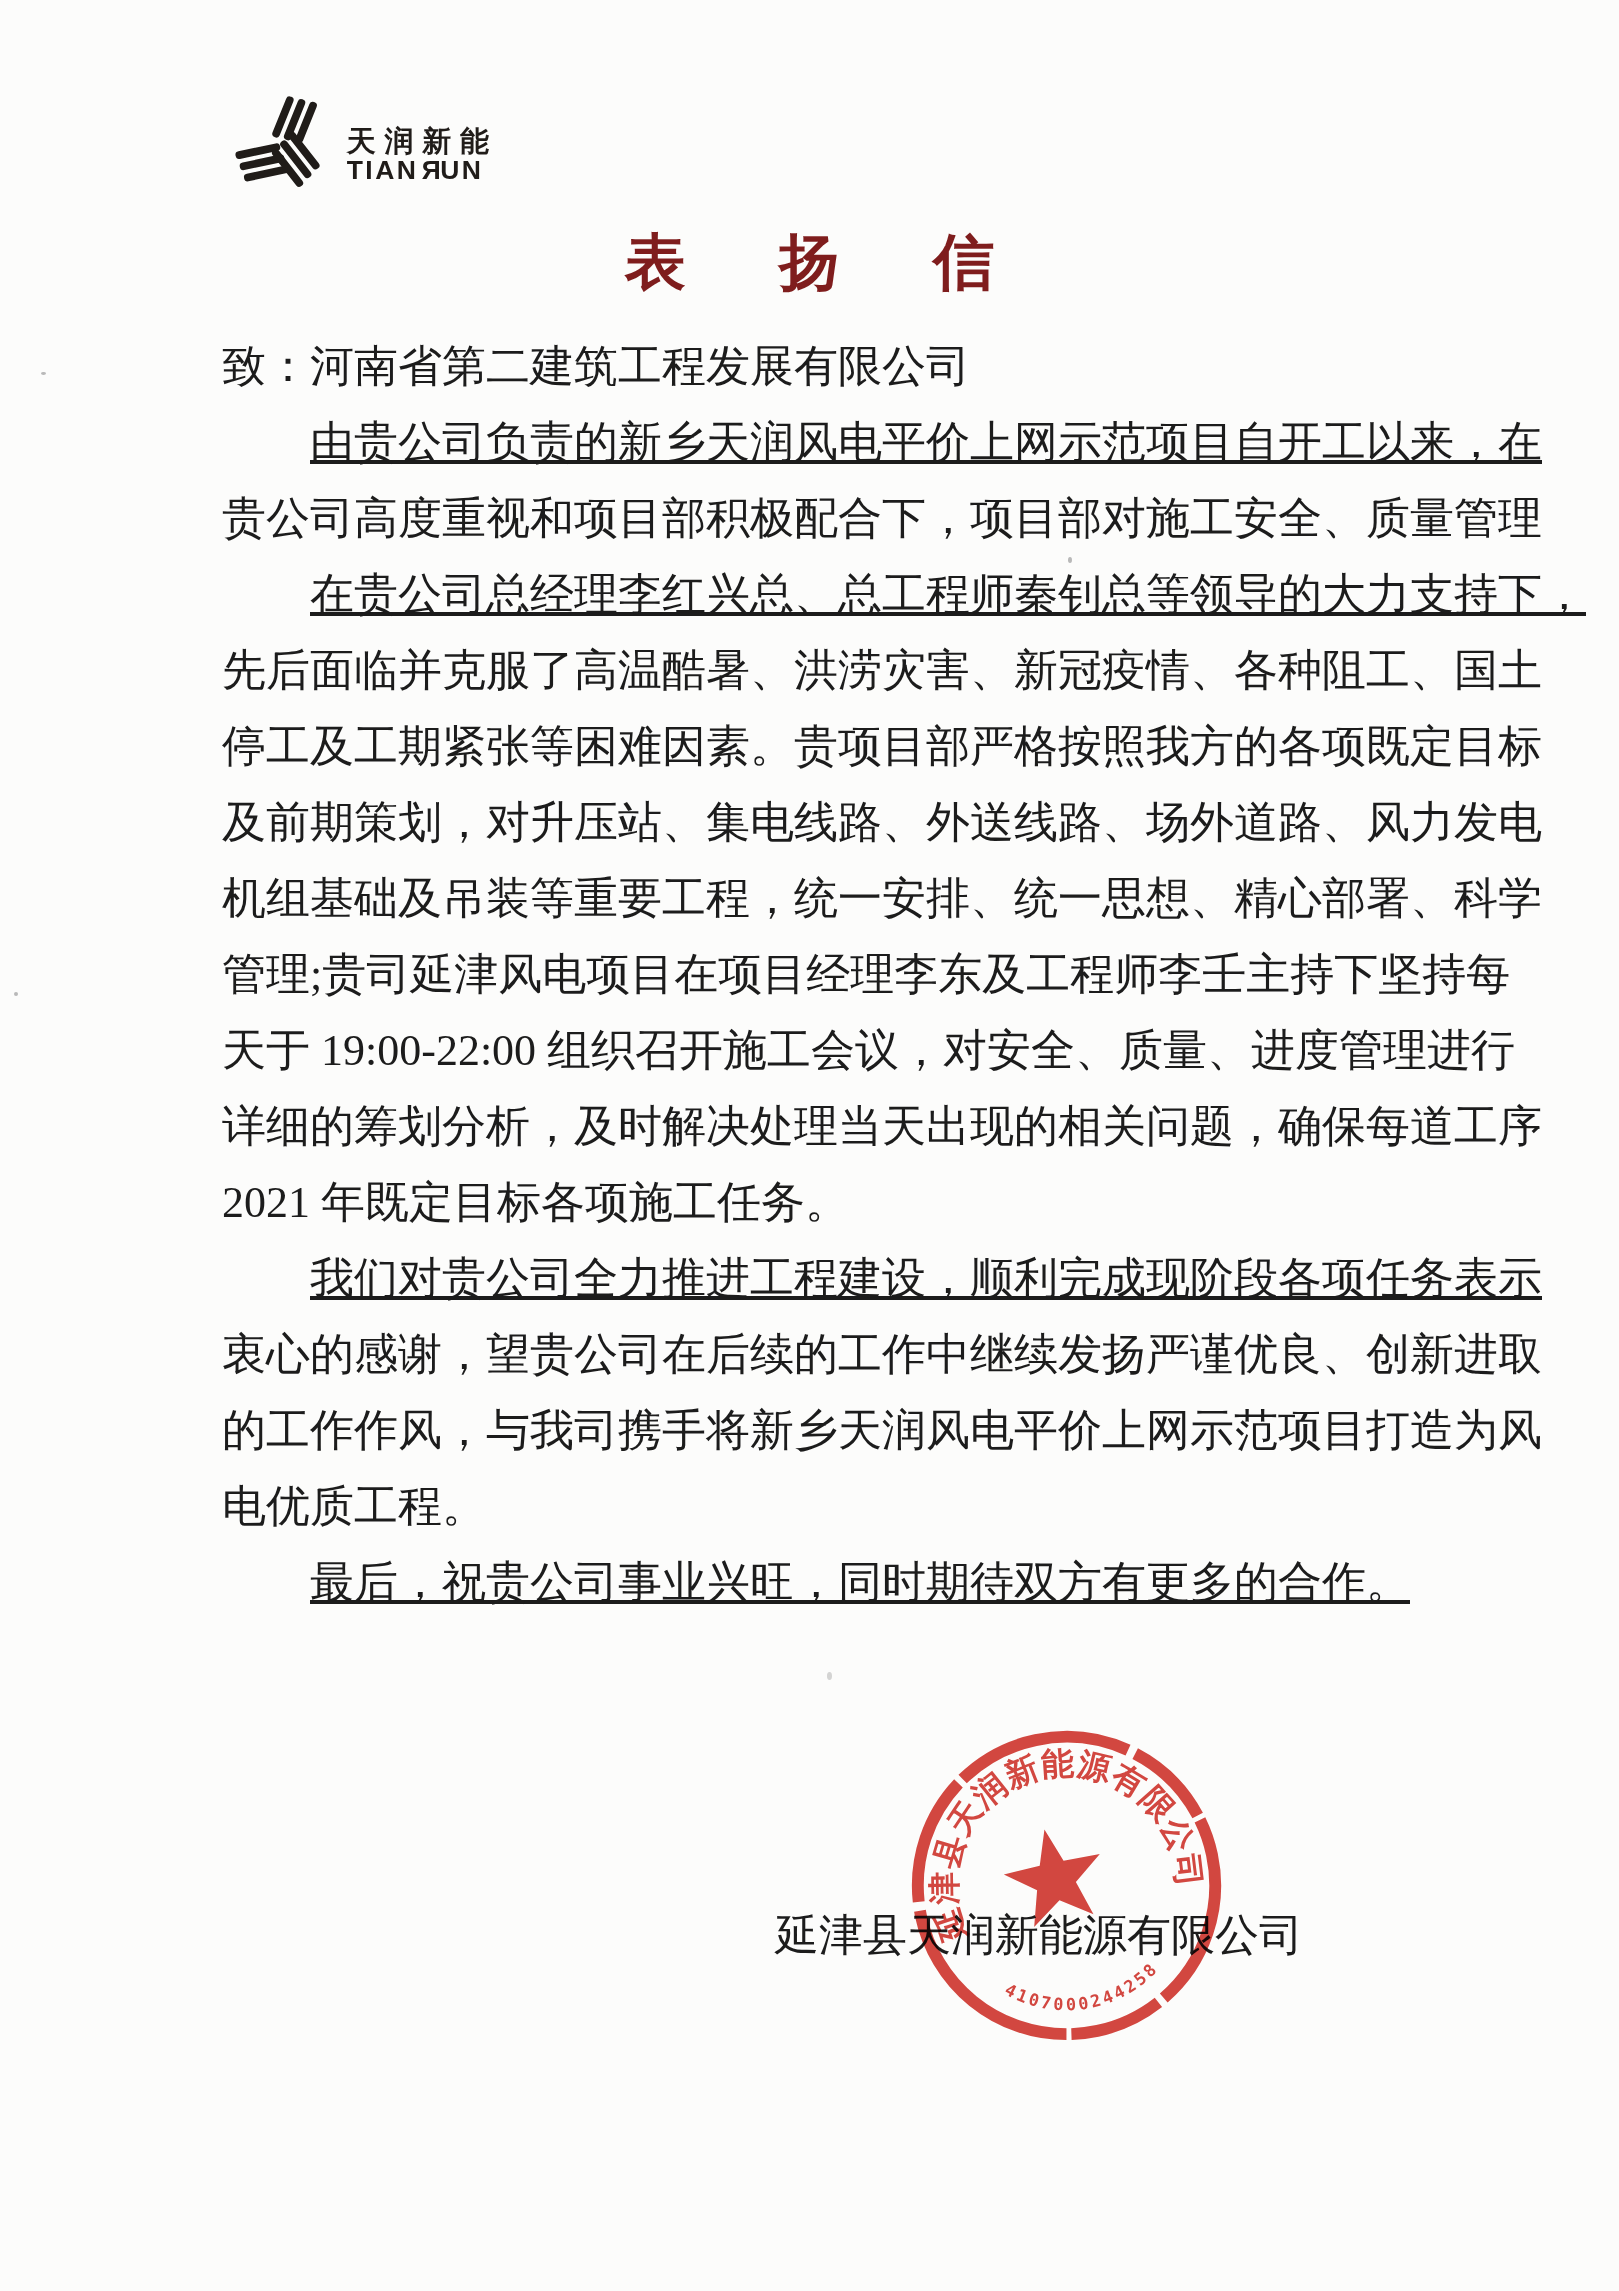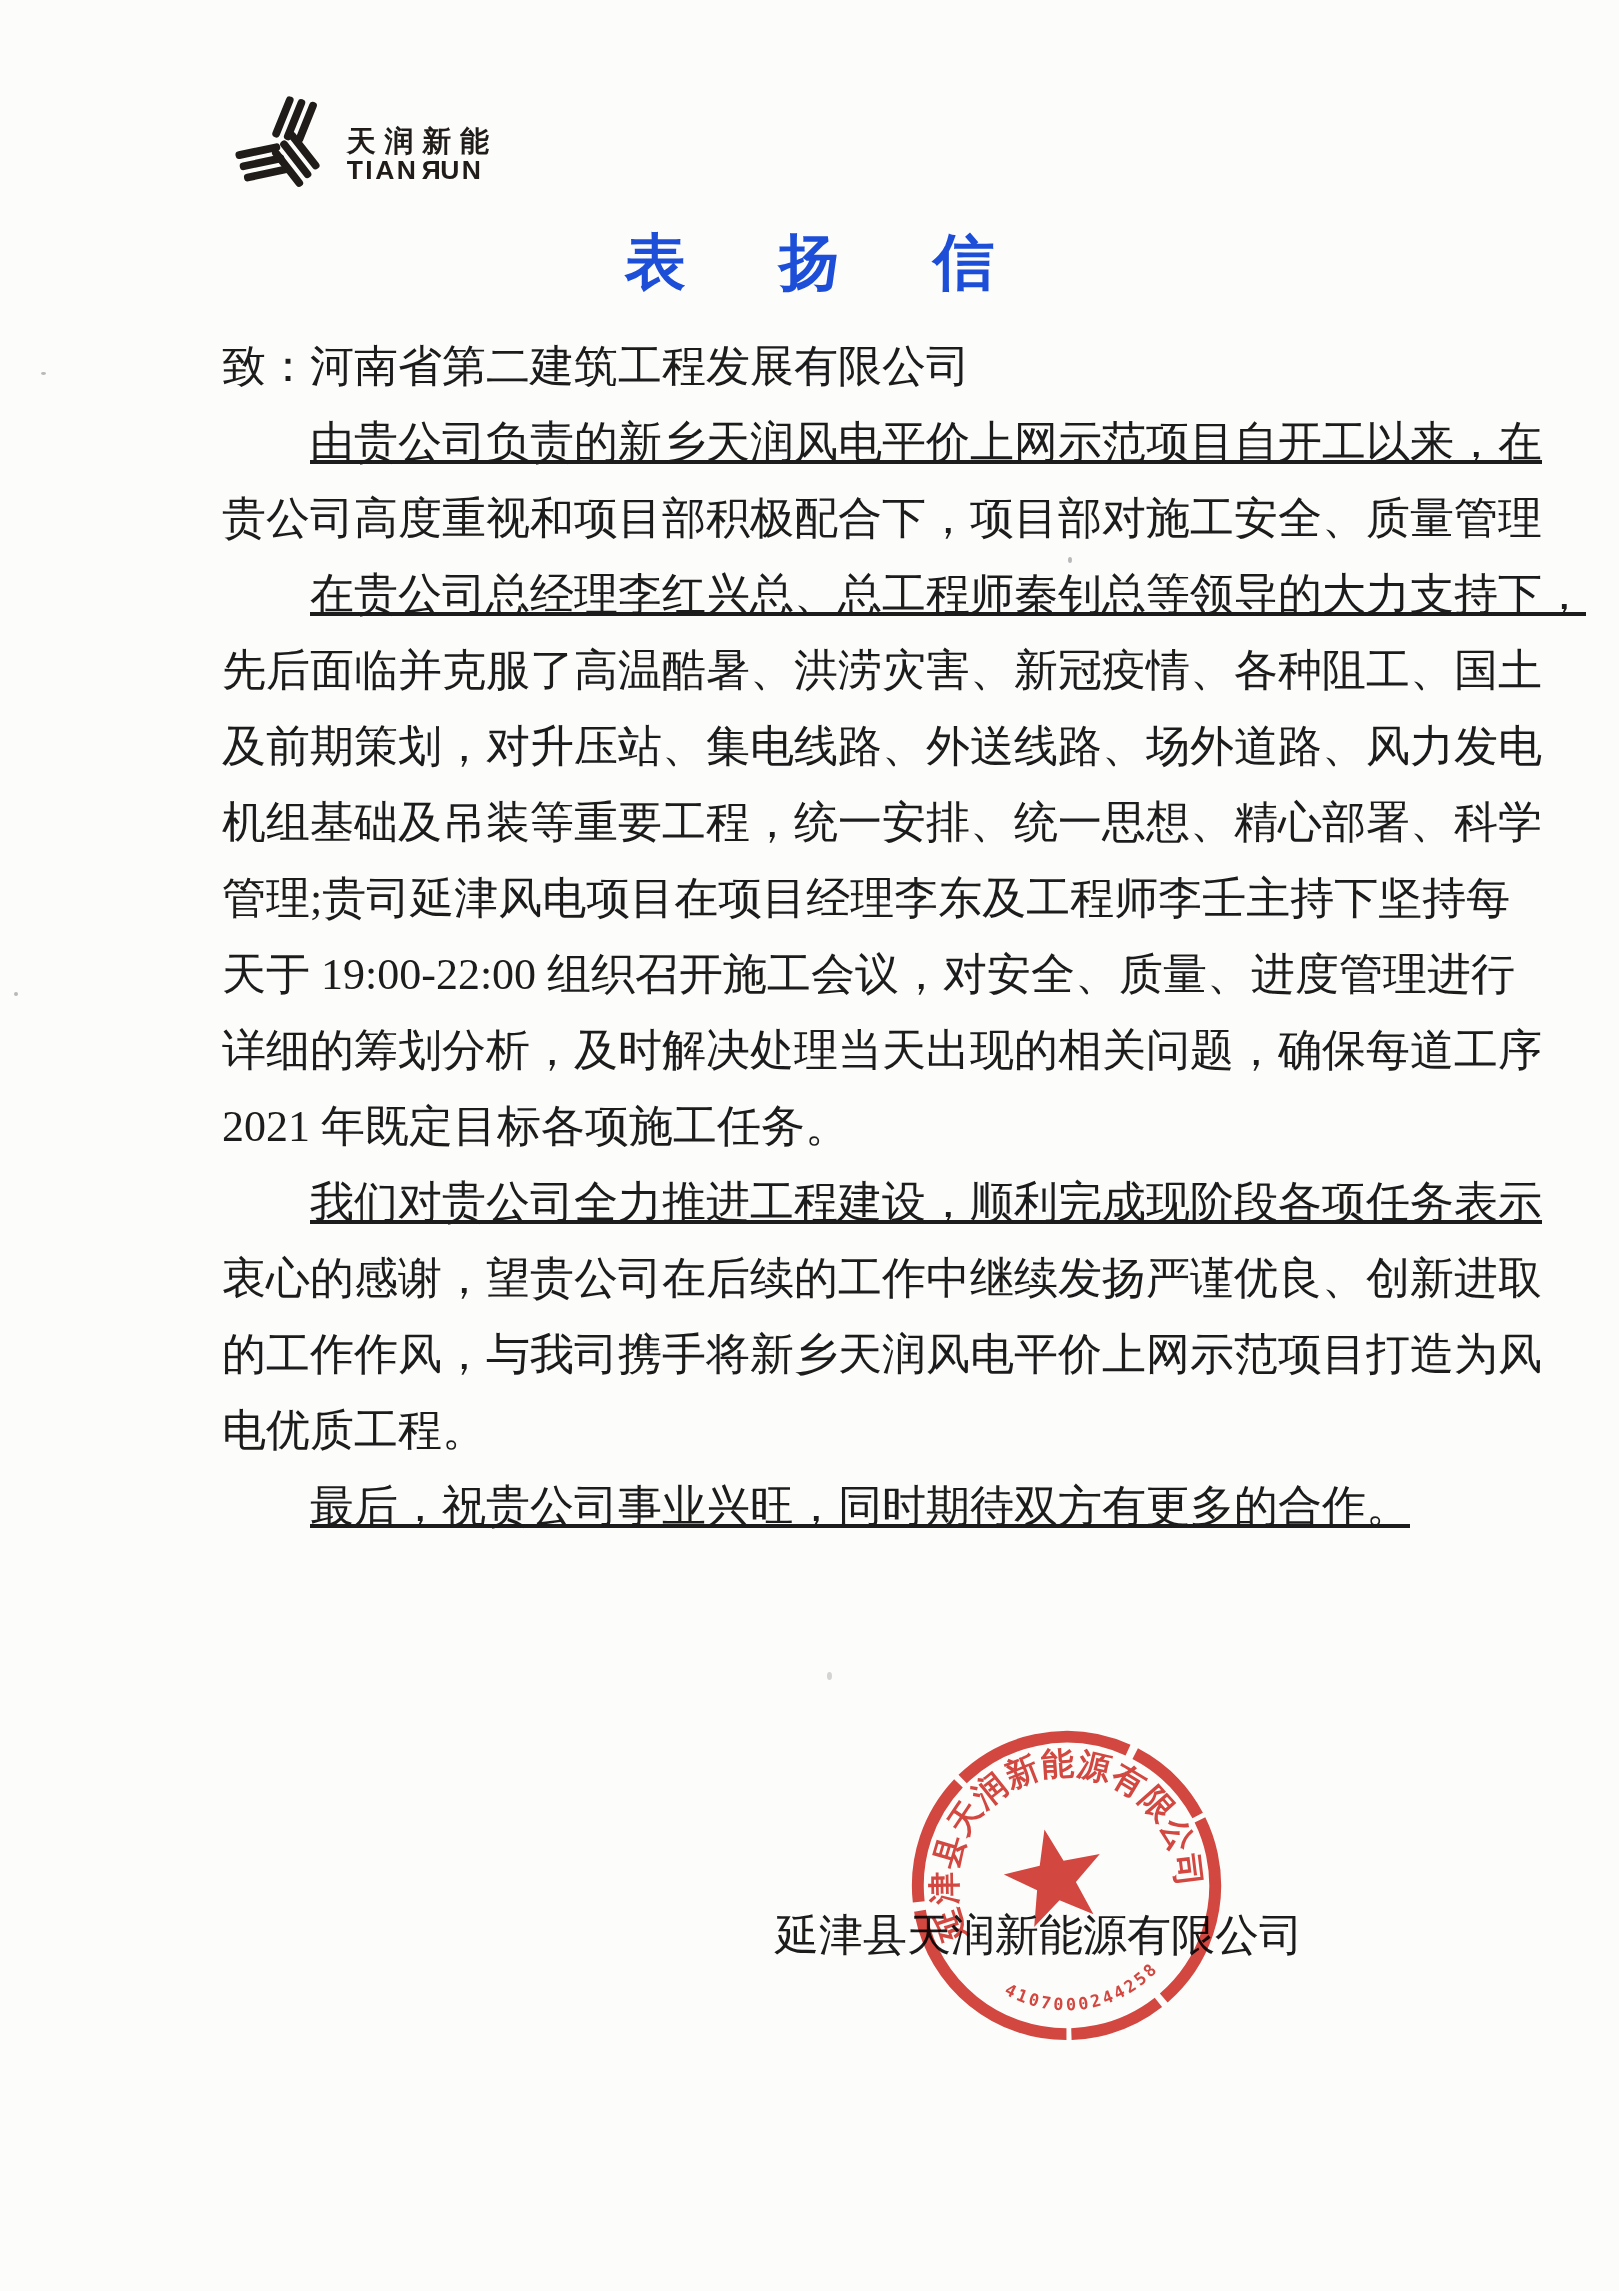--- a/index.html
+++ b/index.html
@@ -15,21 +15,21 @@
   
   .logo{position:absolute;left:233px;top:90px;display:flex;align-items:flex-start;}
   .logo-mark{width:100px;height:106px;}
   .logo-text{margin-left:13.7px;margin-top:37px;font-family:"Liberation Sans","DejaVu Sans",sans-serif;color:#201c19;}
   .logo-cn{font-size:29px;font-weight:700;letter-spacing:8.8px;line-height:29px;white-space:nowrap;}
   .logo-en{font-size:26.5px;font-weight:600;letter-spacing:2.5px;line-height:29px;white-space:nowrap;}
   .logo-en .flip{display:inline-block;transform:scaleX(-1);}
   
   .title{
     position:absolute;left:0;top:222px;width:1619px;
-    text-align:center;font-size:61px;font-weight:700;color:#1d4ed8;
+    text-align:center;font-size:61px;font-weight:700;color:#7f1d1d;
     letter-spacing:39px;text-indent:39px;
   }
   .body-block{position:absolute;left:222px;top:329px;width:1238px;}
   .line{height:76px;line-height:76px;font-size:44px;white-space:nowrap;}
   .line.indent{padding-left:88px;text-decoration:underline;}
   .sig-line{
     position:absolute;left:222px;top:1898px;width:1238px;height:76px;line-height:76px;
     font-size:44px;text-align:right;padding-right:0;box-sizing:border-box;
   }
   .sig-line .inner{margin-right:157px;}
@@ -82,20 +82,21 @@
   </div>
 
   <div class="title">表 扬 信</div>
 
   <div class="body-block">
     <div class="line">致：河南省第二建筑工程发展有限公司</div>
     <div class="line indent">由贵公司负责的新乡天润风电平价上网示范项目自开工以来，在</div>
     <div class="line">贵公司高度重视和项目部积极配合下，项目部对施工安全、质量管理</div>
     <div class="line indent">在贵公司总经理李红兴总、总工程师秦钊总等领导的大力支持下，</div>
     <div class="line">先后面临并克服了高温酷暑、洪涝灾害、新冠疫情、各种阻工、国土</div>
+    <div class="line">停工及工期紧张等困难因素。贵项目部严格按照我方的各项既定目标</div>
     <div class="line">及前期策划，对升压站、集电线路、外送线路、场外道路、风力发电</div>
     <div class="line">机组基础及吊装等重要工程，统一安排、统一思想、精心部署、科学</div>
     <div class="line">管理;贵司延津风电项目在项目经理李东及工程师李壬主持下坚持每</div>
     <div class="line">天于 19:00-22:00 组织召开施工会议，对安全、质量、进度管理进行</div>
     <div class="line">详细的筹划分析，及时解决处理当天出现的相关问题，确保每道工序</div>
     <div class="line">2021 年既定目标各项施工任务。</div>
     <div class="line indent">我们对贵公司全力推进工程建设，顺利完成现阶段各项任务表示</div>
     <div class="line">衷心的感谢，望贵公司在后续的工作中继续发扬严谨优良、创新进取</div>
     <div class="line">的工作作风，与我司携手将新乡天润风电平价上网示范项目打造为风</div>
     <div class="line">电优质工程。</div>

